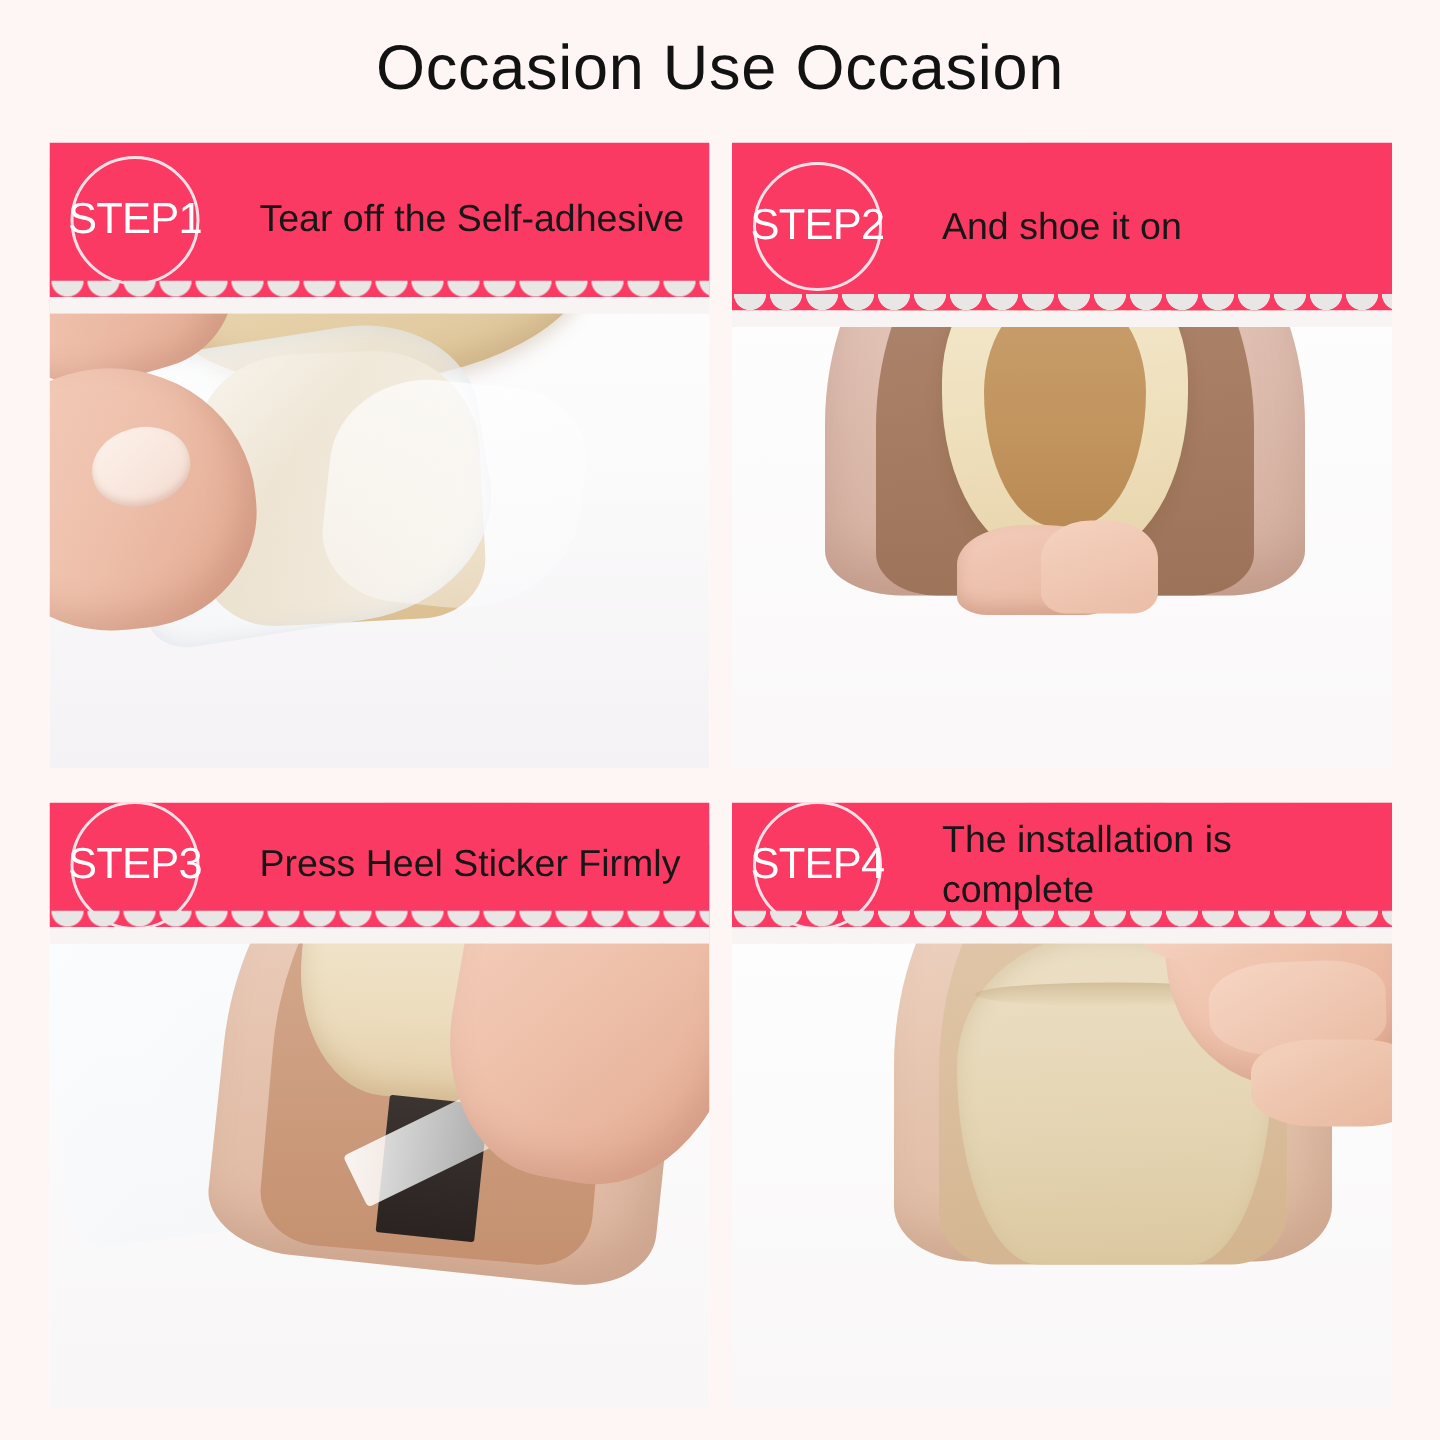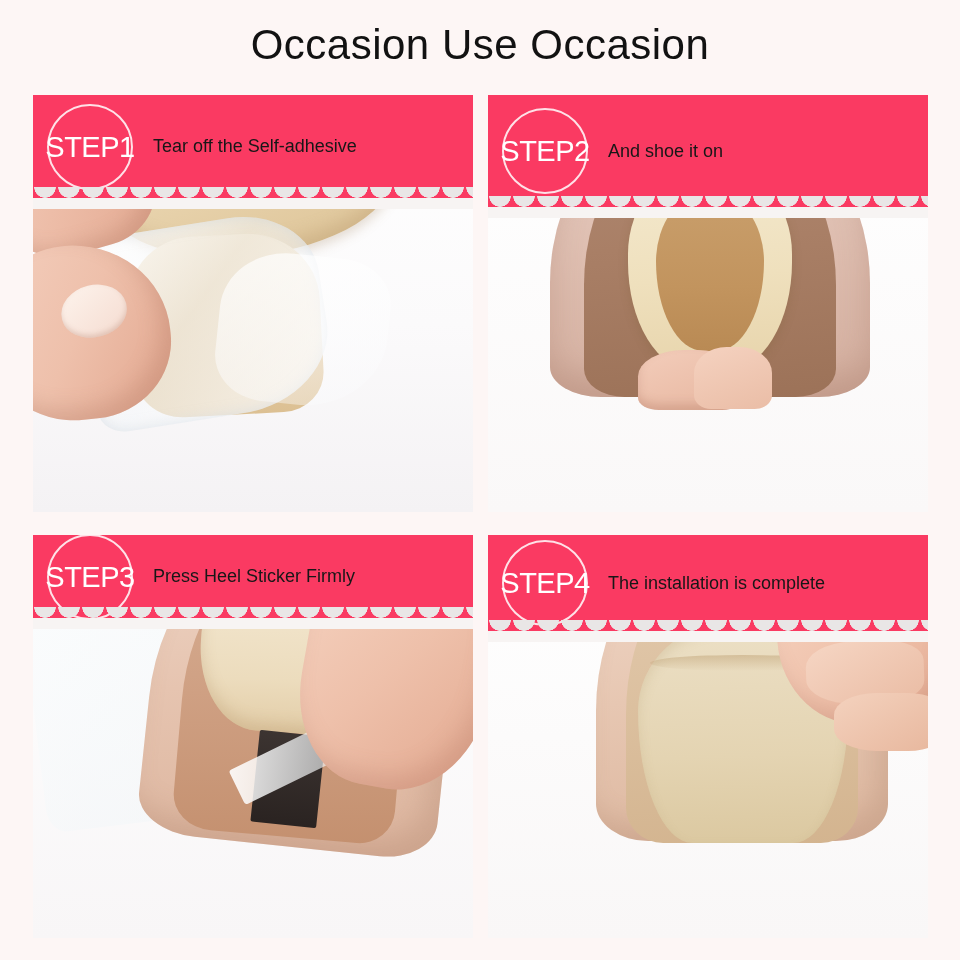--- a/index.html
+++ b/index.html
@@ -44,25 +44,26 @@
   
   .band{
     position:relative;
     width:100%;
     background:#fa3a62;
     box-sizing:border-box;
     display:flex;
     align-items:center;
     padding-left:14px;
     z-index:3;
+    gap:36px;
   }
   .band.h1{height:103px;}
   .band.h2{height:112px;}
   .band.h3{height:83px;}
-  .band.h4{height:96px;}
+  .band.h4{height:83px;}
 
   
   .scallop{
     position:absolute;
     left:0;bottom:-11px;
     width:100%;height:22px;
     background-image:radial-gradient(circle at 12px 0px, #e9e6e6 10.5px, rgba(233,230,230,0) 11px);
     background-size:24px 22px;
     background-repeat:repeat-x;
     z-index:4;
@@ -86,23 +87,23 @@
     position:absolute;
     left:50%;top:50%;
     transform:translate(-50%,-50%);
     color:#ffffff;
     font-size:29px;
     line-height:29px;
     white-space:nowrap;
     letter-spacing:-.5px;
   }
   .band-text{
-    margin-left:20px;
+    margin-left:4px;
     color:#171717;
-    font-size:18px;
+    font-size:25px;
     line-height:33px;
   }
   .band-text .l2{display:block;}
 
   
   .photo{
     position:absolute;
     left:0;right:0;bottom:0;
     top:0;
     overflow:hidden;

